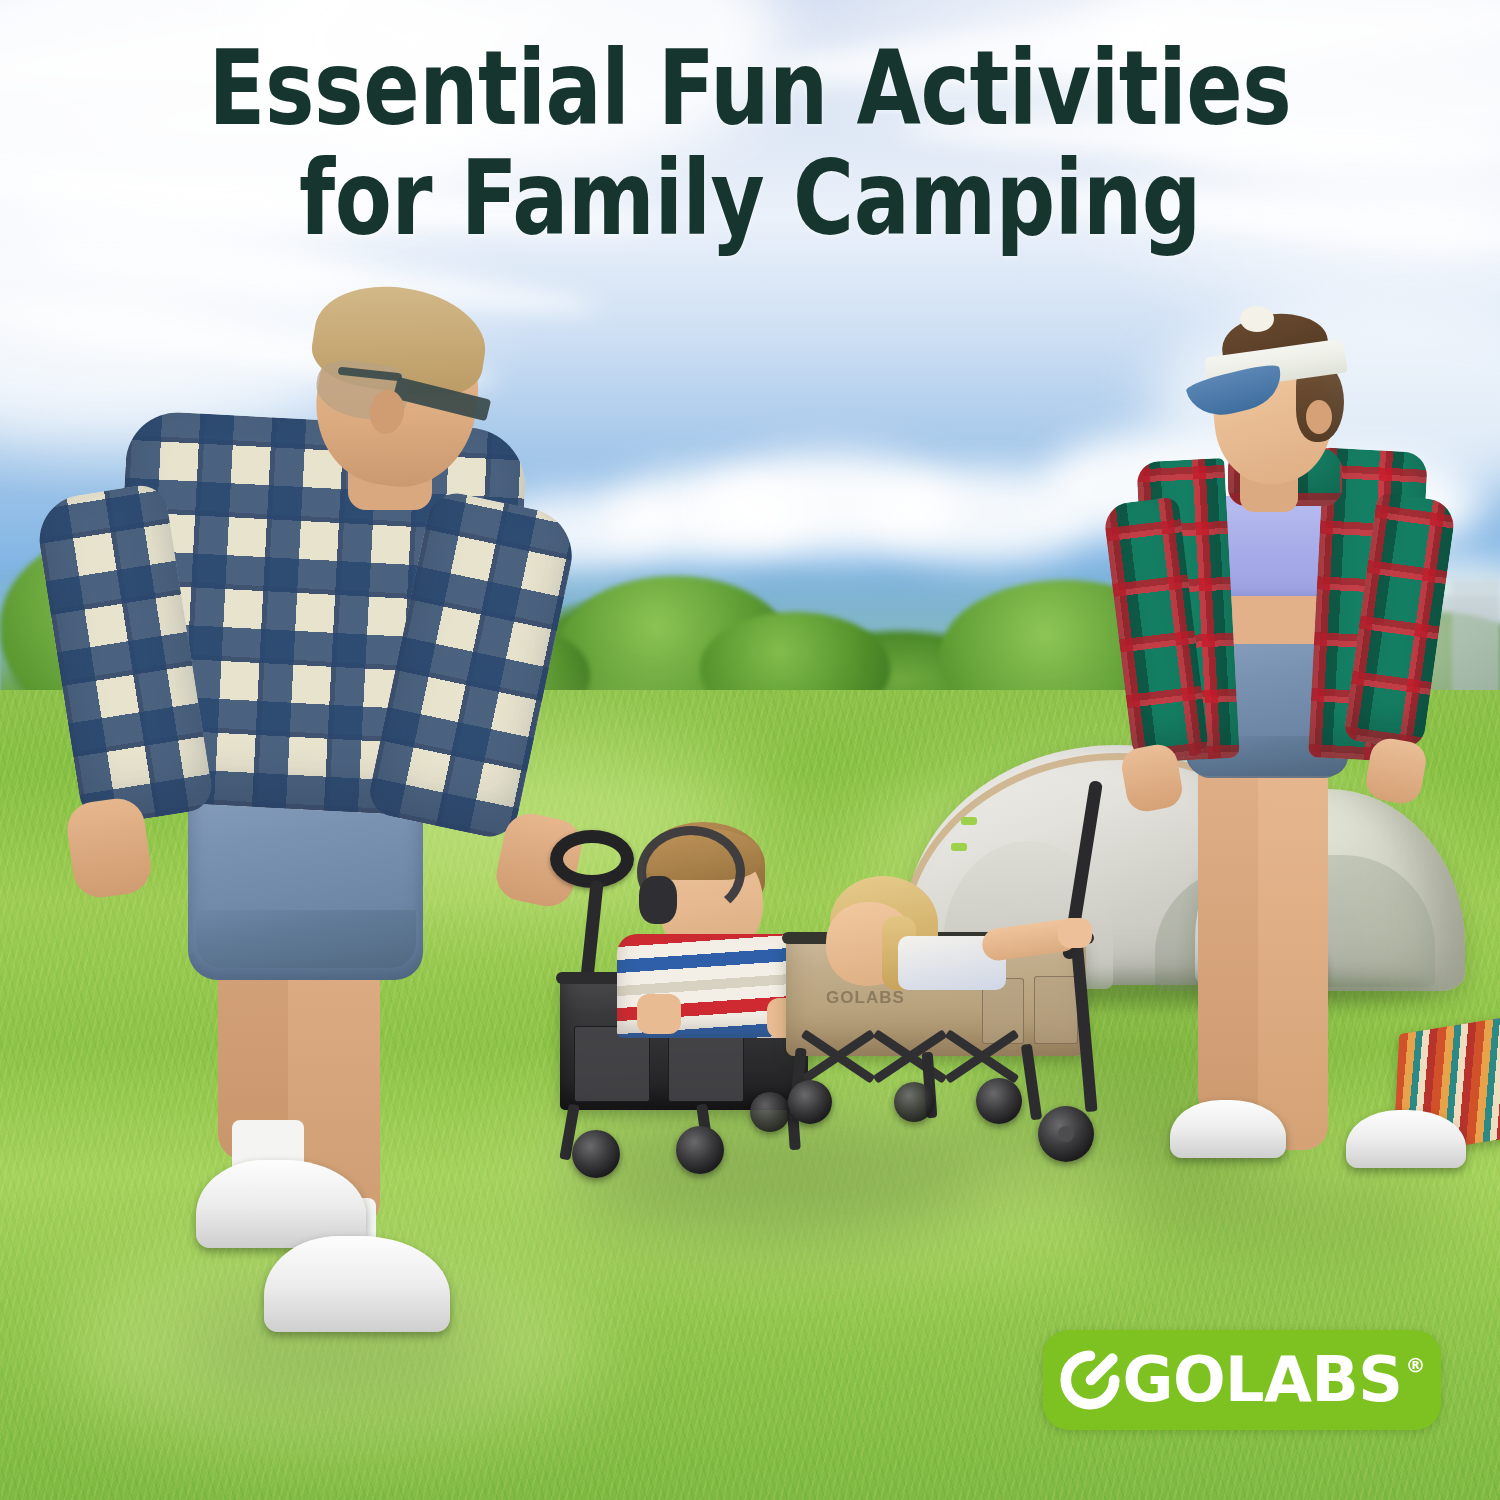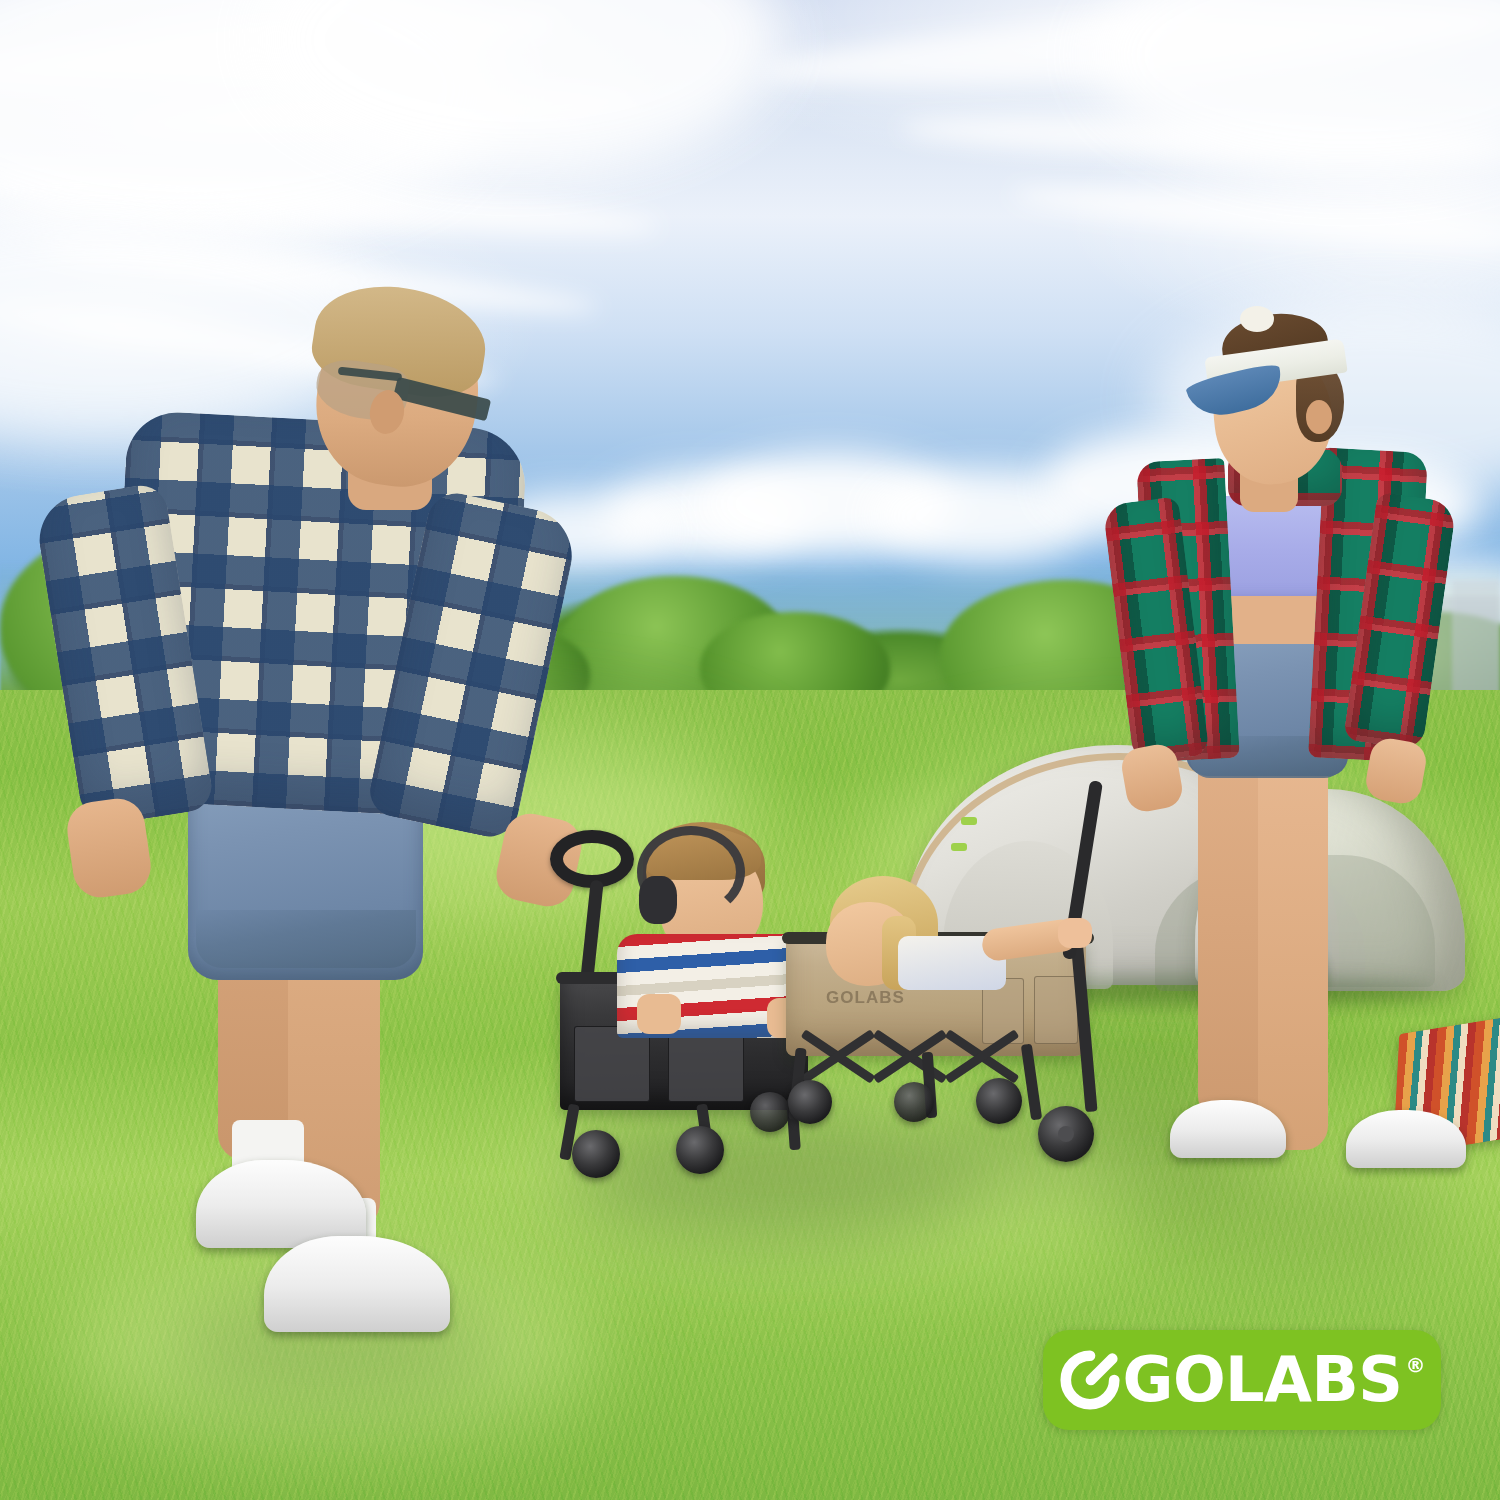--- a/index.html
+++ b/index.html
@@ -430,20 +430,24 @@
     <div class="skin" style="left:130px; top:140px; width:58px; height:72px; border-radius:14px; background:#dcaa80;"></div>
     <div class="skin" style="left:104px; top:48px;  width:118px; height:136px; border-radius:48% 50% 50% 46%; background:linear-gradient(170deg,#f2cba3,#dfae84); transform:rotate(-6deg);"></div>
     <div class="hair-brown" style="left:112px; top:14px; width:106px; height:62px; border-radius:52% 52% 30% 30%; background:linear-gradient(170deg,#6a4b30,#4e3620); transform:rotate(-6deg);"></div>
     <div style="position:absolute; left:130px; top:6px; width:34px; height:26px; border-radius:50%; background:#f3f1e8;"></div>
     <div class="hair-brown" style="left:186px; top:62px; width:48px; height:80px; border-radius:30% 50% 50% 40%; background:linear-gradient(180deg,#6a4b30,#4e3620); opacity:.95;"></div>
     <div class="visor" style="left:96px;  top:48px; width:140px; height:34px; border-radius:6px 8px 4px 4px; transform:rotate(-8deg);"></div>
     <div class="visor-brim" style="left:78px;  top:72px; width:96px;  height:40px; transform:rotate(-14deg);"></div>
     <div style="position:absolute; left:196px; top:100px; width:26px; height:34px; border-radius:50%; background:#d6a176;"></div>
   </div>
 
+  <div class="headline">
+    <span class="l1">Essential Fun Activities</span>
+    <span class="l2">for Family Camping</span>
+  </div>
 
   <div class="logo-badge">
     <div class="logo-inner">
       <svg class="logo-g" viewBox="0 0 64 64" aria-hidden="true">
         <path d="M32 7 A25 25 0 1 0 57 32" fill="none" stroke="#ffffff" stroke-width="11" stroke-linecap="round"></path>
         <path d="M55 10 L33 32" fill="none" stroke="#ffffff" stroke-width="11" stroke-linecap="round"></path>
       </svg>
       <span class="logo-word">GOLABS</span>
       <span class="logo-r">®</span>
     </div>

